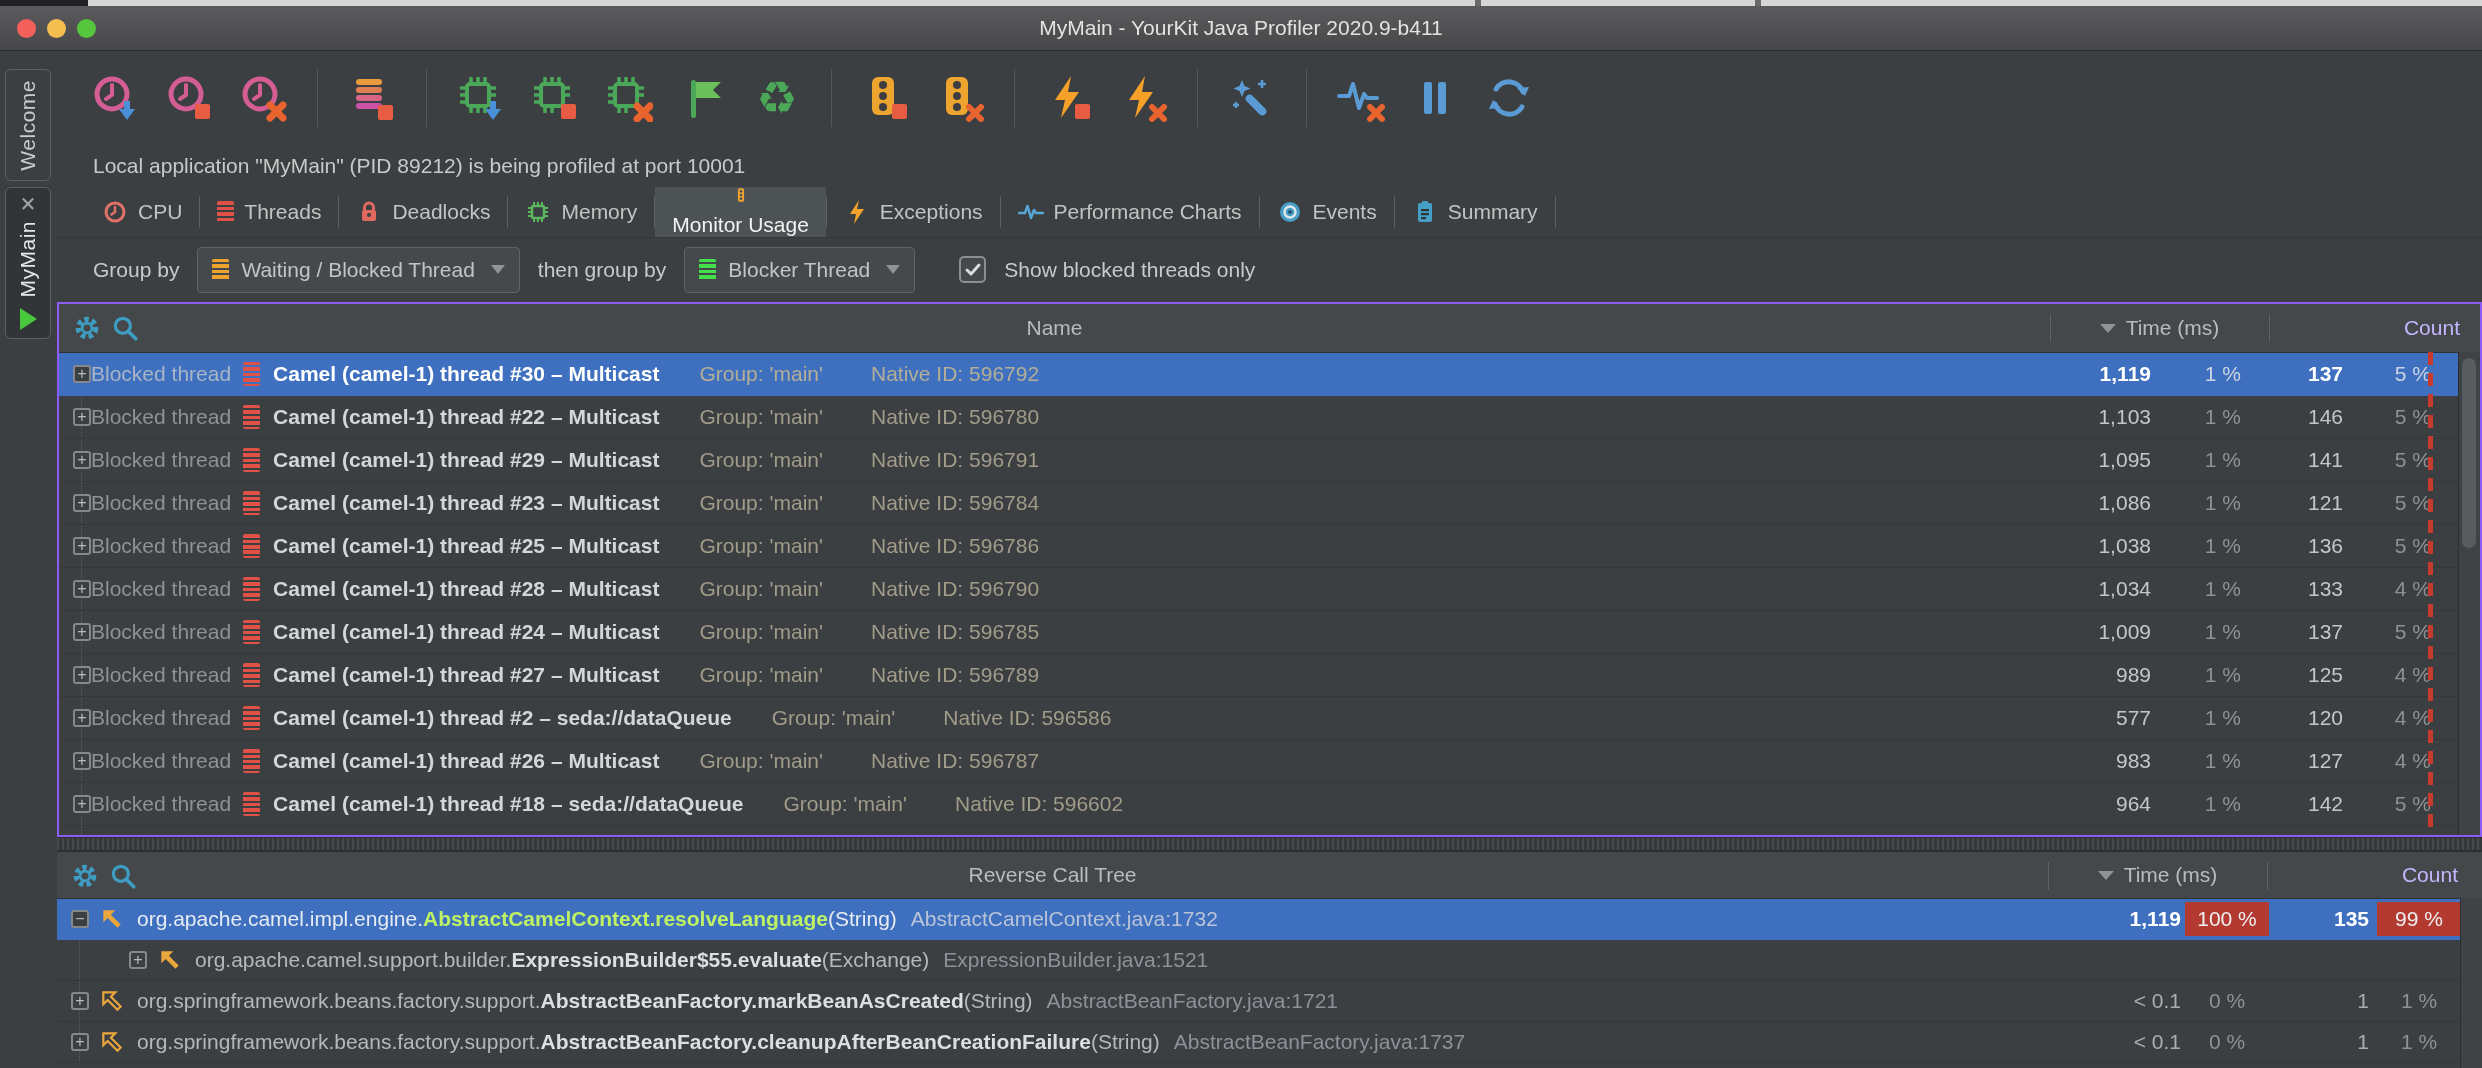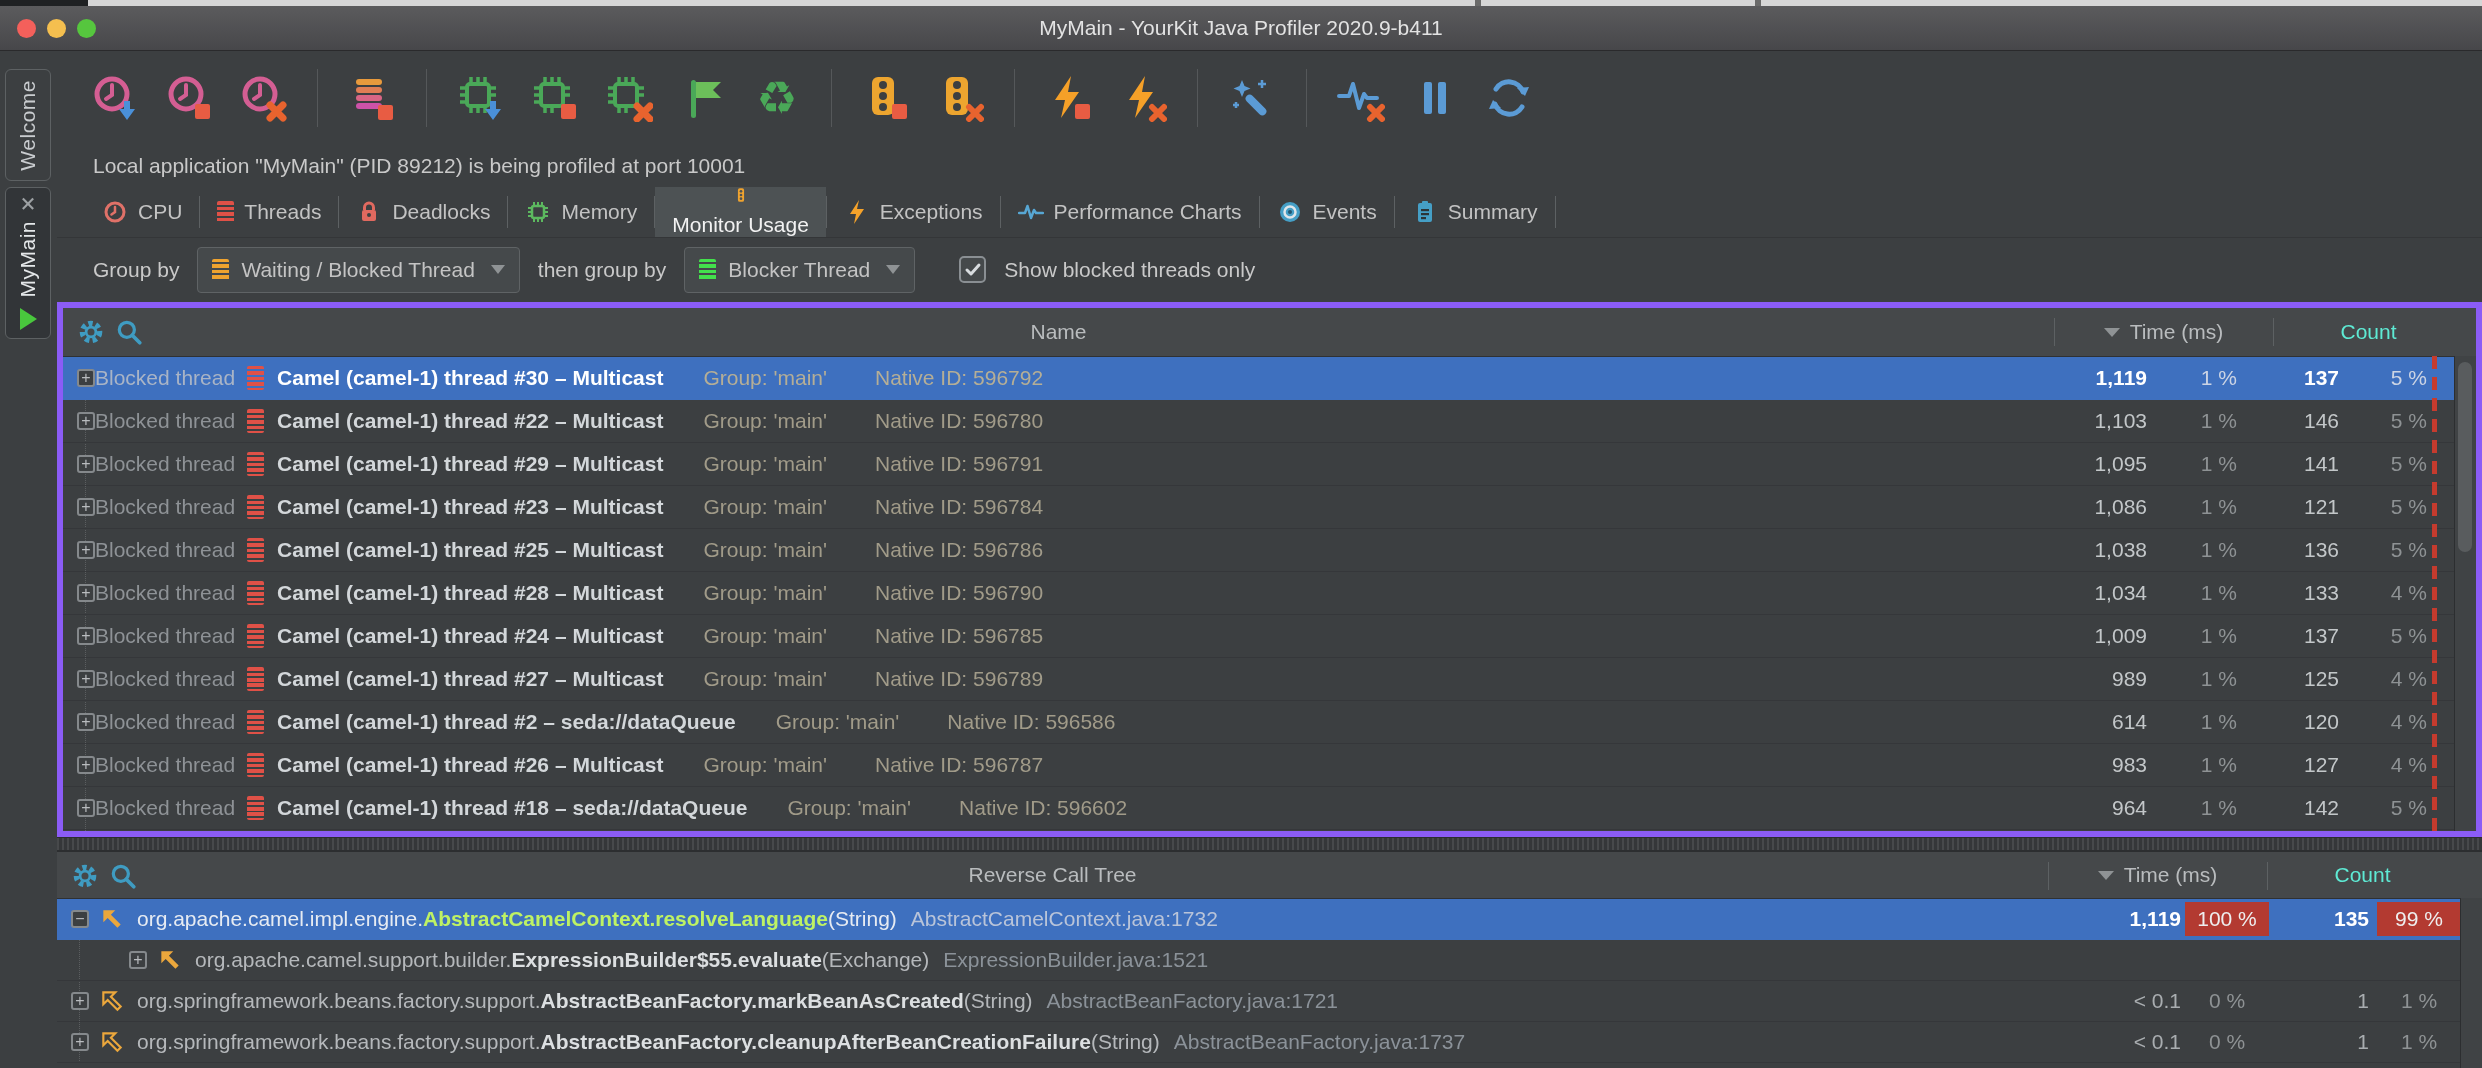--- a/index.html
+++ b/index.html
@@ -47,31 +47,31 @@
   .tbars.green{--c:#43e04c;}
   
   .groupbar{height:64px;display:flex;align-items:center;padding-left:36px;gap:18px;font-size:21px;color:#c9c9c9;}
   .dropdown{height:46px;background:#45494b;border:1px solid #5f6365;border-radius:4px;display:flex;
             align-items:center;gap:12px;padding:0 14px;color:#c4c4c4;cursor:pointer;box-sizing:border-box;}
   .caret{width:0;height:0;border-left:7px solid transparent;border-right:7px solid transparent;border-top:9px solid #8f9395;margin-left:4px;}
   .checkbox{width:27px;height:27px;background:#45494b;border:2px solid #8a8f93;border-radius:5px;margin-left:26px;
             display:flex;align-items:center;justify-content:center;cursor:pointer;box-sizing:border-box;}
   
   .panel{position:relative;background:#3c3f41;overflow:hidden;box-sizing:border-box;}
-  .panel.top{height:536px;border:6px solid #8b5cf6;}
+  .panel.top{height:536px;border:2px solid #8b5cf6;}
   .panel.bottom{height:218px;border-top:1px solid #2c2e30;}
   .phead{height:48px;background:#45484a;border-bottom:1px solid #2f3133;position:relative;display:flex;align-items:center;}
   .panel.bottom .phead{height:46px;}
   .phead .gear{position:absolute;left:14px;top:10px;cursor:pointer;}
   .phead .mag{position:absolute;left:52px;top:10px;cursor:pointer;}
   .hname{position:absolute;left:0;width:1991px;text-align:center;font-size:21px;color:#b9bcbe;cursor:pointer;}
   .hdiv{position:absolute;top:10px;width:1px;height:28px;background:#5d6163;}
   .hdiv.d1{left:1991px;} .hdiv.d2{left:2210px;}
   .htime{position:absolute;left:1991px;width:219px;text-align:center;font-size:21px;color:#b9bcbe;cursor:pointer;}
-  .hcount{position:absolute;left:2210px;width:191px;text-align:center;font-size:21px;color:#5eead4;cursor:pointer;}
+  .hcount{position:absolute;left:2210px;width:191px;text-align:right;font-size:21px;color:#c4b5fd;cursor:pointer;}
   .sort-tri{display:inline-block;width:0;height:0;border-left:8px solid transparent;border-right:8px solid transparent;
             border-top:9px solid #8f9395;margin-right:10px;vertical-align:2px;}
   .rows{position:relative;margin-right:21px;}
   .rows::before{content:'';position:absolute;left:22px;top:0;bottom:0;border-left:1px dotted #5b5e60;}
   
   .trow,.brow{position:relative;display:flex;align-items:center;border-bottom:1px solid #35373a;font-size:21px;}
   .trow{height:42px;} .brow{height:40px;}
   .trow.selected,.brow.selected{background:#3e70bf;border-bottom-color:#3e70bf;}
   .expander{flex:0 0 18px;width:18px;height:18px;margin-left:14px;border:2px solid #85898c;border-radius:3px;
             color:#b9bcbf;font-size:16px;line-height:14px;text-align:center;box-sizing:border-box;background:#3c3f41;
@@ -458,21 +458,21 @@
     <span class="num c-cnt">125</span>
     <span class="num c-cpct">4 %</span>
   </div>
             <div class="trow">
     <span class="expander">+</span>
     <span class="blk">Blocked thread</span>
     <span class="tbars red"></span>
     <span class="tname">Camel (camel-1) thread #2 – seda://dataQueue</span>
     <span class="tgroup">Group: 'main'</span>
     <span class="tnative">Native ID: 596586</span>
-    <span class="num c-time">614</span>
+    <span class="num c-time">577</span>
     <span class="num c-tpct">1 %</span>
     <span class="num c-cnt">120</span>
     <span class="num c-cpct">4 %</span>
   </div>
             <div class="trow">
     <span class="expander">+</span>
     <span class="blk">Blocked thread</span>
     <span class="tbars red"></span>
     <span class="tname">Camel (camel-1) thread #26 – Multicast</span>
     <span class="tgroup">Group: 'main'</span>

